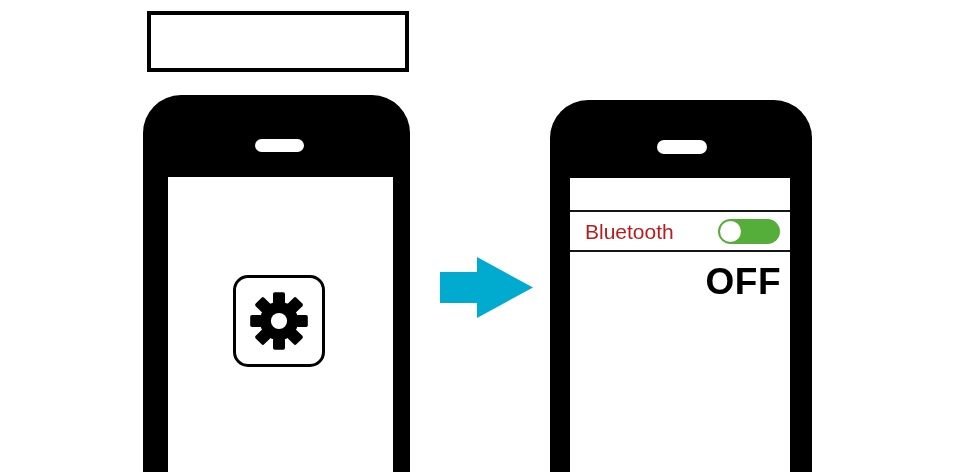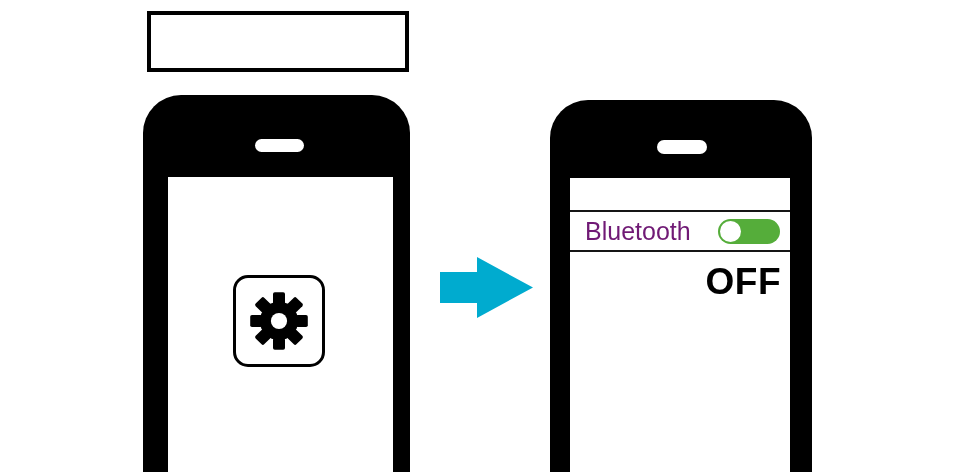--- a/index.html
+++ b/index.html
@@ -71,23 +71,23 @@
   .status-band { height: 32px; }
   .divider { height: 2px; background: #151515; }
   .bt-row {
     height: 38px;
     display: flex;
     align-items: center;
     justify-content: space-between;
     padding: 0 10px 0 15px;
   }
   .bt-label {
-    font-size: 25px;
+    font-size: 21px;
     line-height: 1;
-    color: #701a75;
+    color: #b91c1c;
     white-space: nowrap;
   }
   .toggle { display: block; cursor: pointer; }
   .status-text {
     margin-top: 11px;
     padding-right: 9px;
     text-align: right;
     font-size: 37px;
     font-weight: 700;
     line-height: 1;

